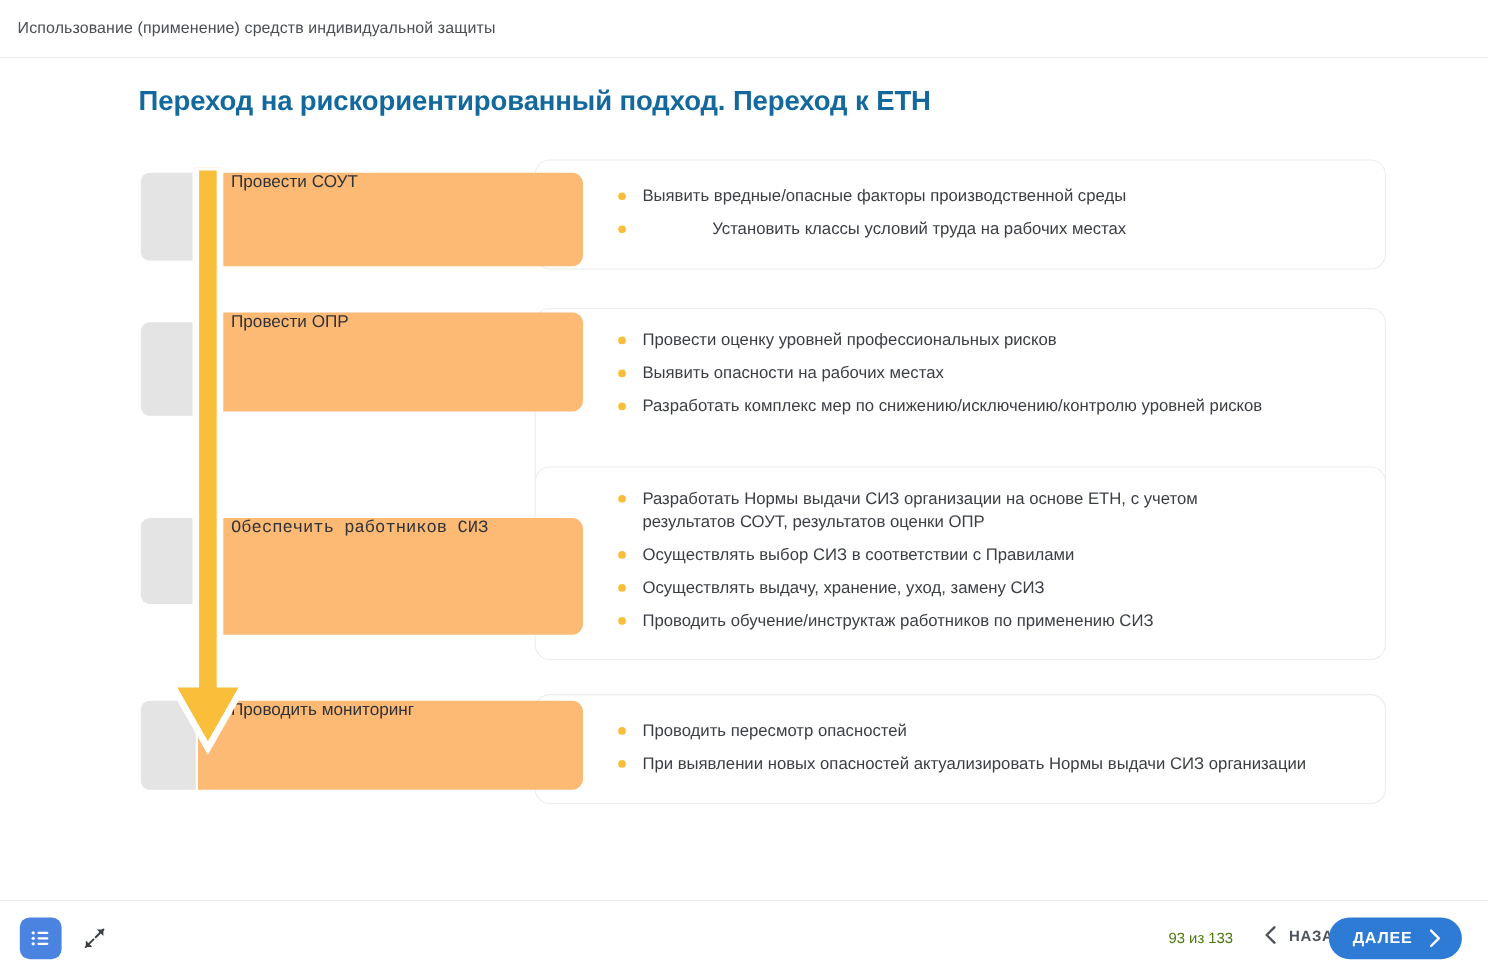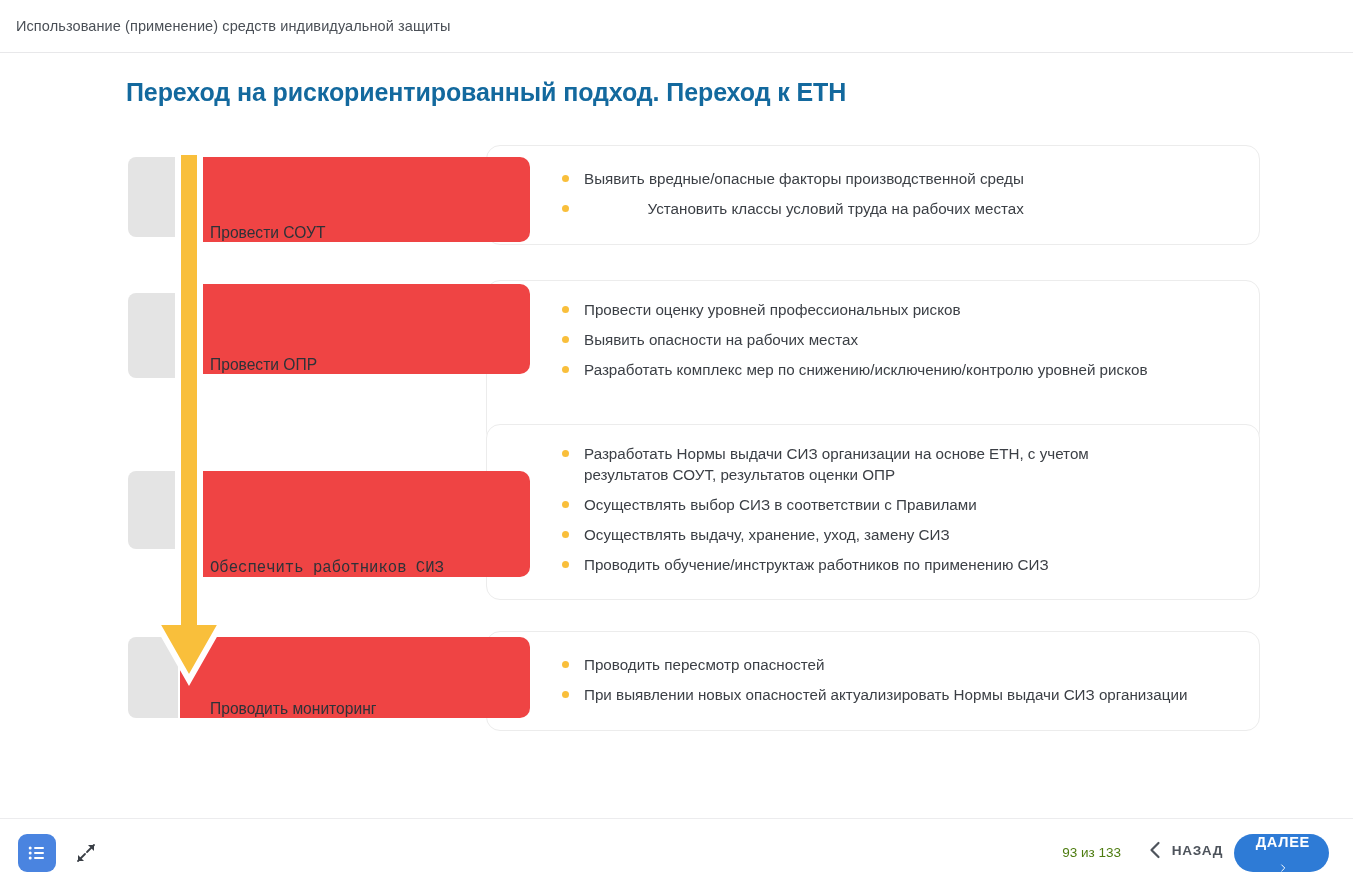--- a/index.html
+++ b/index.html
@@ -106,24 +106,24 @@
     position: absolute;
     left: 128px;
     width: 50px;
     background: #e4e4e4;
     border-radius: 8px 0 0 8px;
   }
   .lbl-main {
     position: absolute;
     left: 180px;
     width: 350px;
-    background: #ef4444;
+    background: #fdba74;
     border-radius: 0 10px 10px 0;
     display: flex;
-    align-items: flex-end;
+    align-items: flex-start;
   }
   .lbl-text {
     margin-left: 30px;
     font-size: 15.6px;
     color: #2e3238;
     white-space: nowrap;
   }
 
   
   .arrow {
@@ -189,21 +189,20 @@
     position: absolute;
     right: 24px; top: 834px;
     height: 38px;
     padding: 0 19px 0 22px;
     background: #2e7bd6;
     border-radius: 19px;
     display: flex;
     align-items: center;
     gap: 14px;
     cursor: pointer;
-    flex-direction: column;
   }
   .next-label {
     font-size: 14.6px;
     font-weight: bold;
     color: #ffffff;
     letter-spacing: 0.7px;
   }
   .chev { display: block; }
 </style>
 </head>

